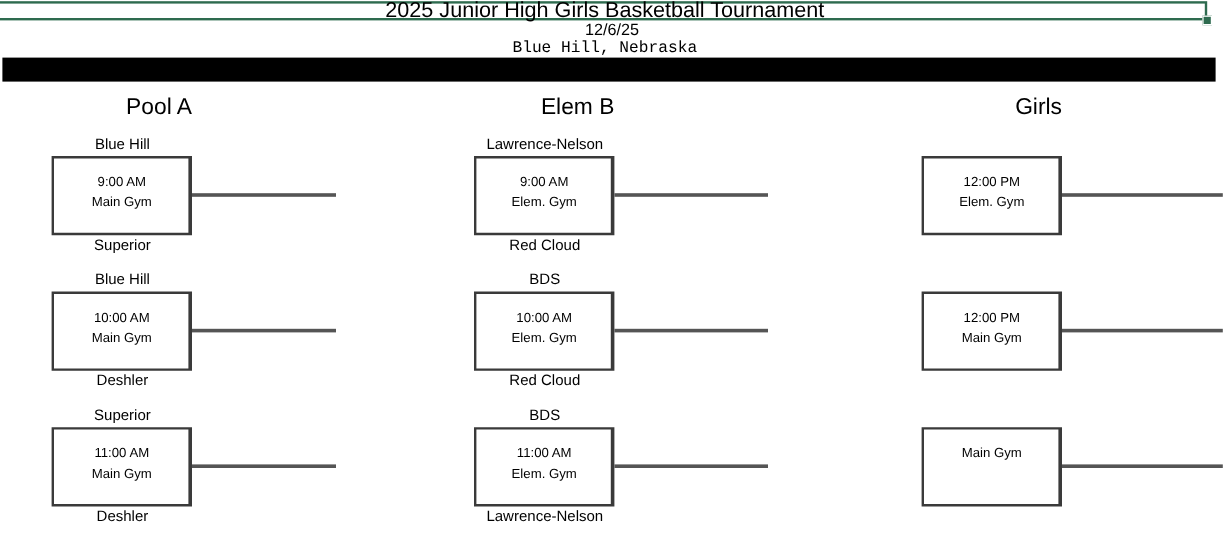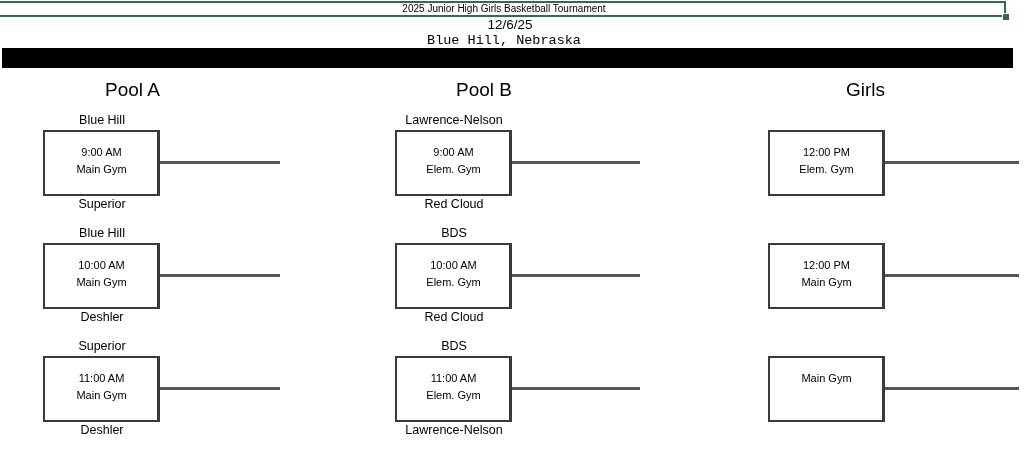--- a/index.html
+++ b/index.html
@@ -41,21 +41,21 @@
 
   
   #title-block {
     position: absolute;
     left: 0;
     top: 0;
     width: 1008px;
     text-align: center;
   }
   #tournament-title {
-    font-size: 10px;
+    font-size: 18px;
     line-height: 17px;
     height: 17px;
     white-space: nowrap;
   }
   #tournament-date {
     font-size: 13.5px;
     line-height: 16px;
     height: 16px;
     padding-left: 12px;
   }
@@ -187,21 +187,21 @@
         <div class="team-top">Superior</div>
         <div class="team-bottom">Deshler</div>
         <div class="match-info">
           <div class="match-time">11:00 AM</div>
           <div class="match-venue">Main Gym</div>
         </div>
         <div class="connector" style="width: 120px;"></div>
       </div>
     </div>
     <div class="pool-column" style="left: 395px;">
-      <div class="pool-heading" style="width: 117px;">Pool B</div>
+      <div class="pool-heading" style="width: 117px;">Elem B</div>
       <div class="match" style="top: 130px; width: 117px; height: 66px;">
         <div class="match-box"></div>
         <div class="team-top">Lawrence-Nelson</div>
         <div class="team-bottom">Red Cloud</div>
         <div class="match-info">
           <div class="match-time">9:00 AM</div>
           <div class="match-venue">Elem. Gym</div>
         </div>
         <div class="connector" style="width: 128px;"></div>
       </div>

